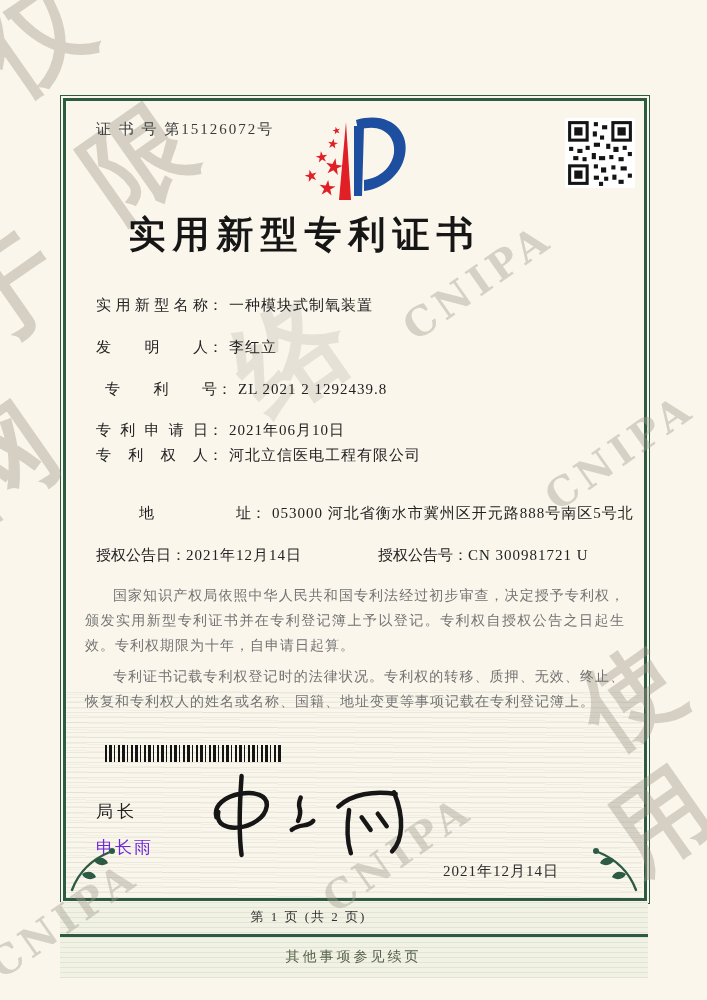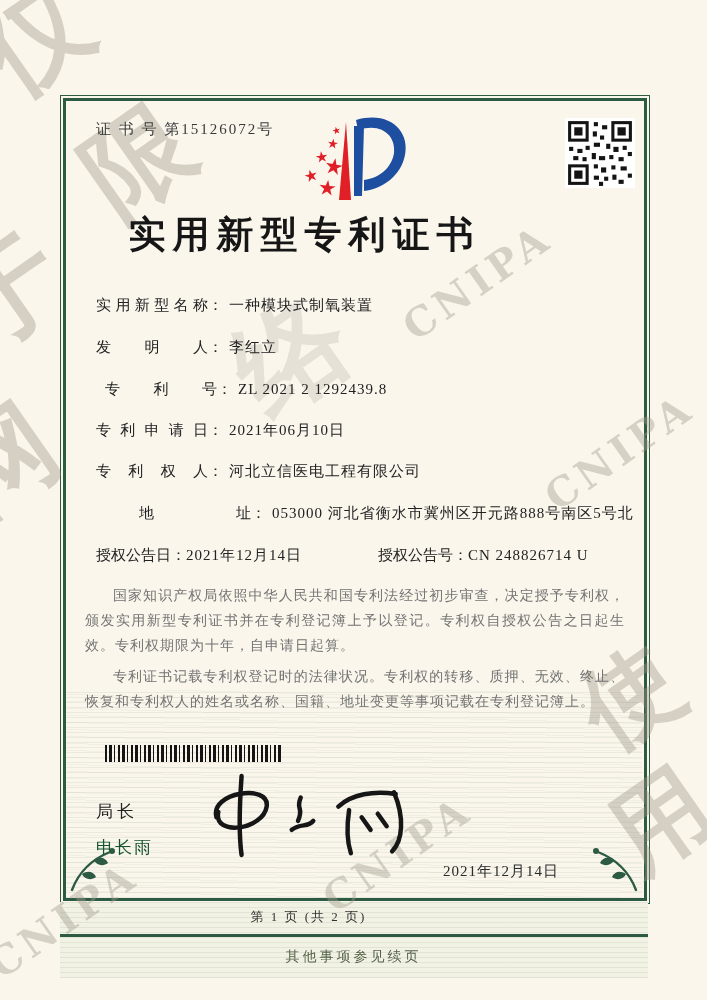--- a/index.html
+++ b/index.html
@@ -67,21 +67,21 @@
   
   .field-row{position:absolute;left:96px;z-index:5;font-size:15px;color:#222;white-space:nowrap;}
   .field-label{
     display:inline-block;width:112px;
     text-align:justify;text-align-last:justify;
     vertical-align:bottom;
   }
   .field-colon{display:inline-block;margin-right:6px;}
   .field-value{letter-spacing:1px;}
   .fr0{top:296px;}.fr1{top:338px;}.fr2{top:380px;margin-left:9px;}
-  .fr3{top:421px;}.fr4{top:462px;}.fr5{top:504px;margin-left:43px;}
+  .fr3{top:421px;}.fr4{top:446px;}.fr5{top:504px;margin-left:43px;}
   .grant-row{position:absolute;left:96px;top:546px;z-index:5;font-size:15px;color:#222;white-space:nowrap;}
   .grant-group-left{display:inline-block;width:282px;}
 
   
   .body-text{
     position:absolute;left:85px;top:584px;width:540px;z-index:5;
     font-size:14px;color:#737373;line-height:1.78;letter-spacing:1px;
     text-align:justify;
   }
   .body-text p{margin:0 0 6px 0;text-indent:2em;}
@@ -96,21 +96,21 @@
 
   
   .barcode{
     position:absolute;left:105px;top:745px;width:176px;height:17px;z-index:5;
     background:repeating-linear-gradient(90deg,
       #141414 0 2px, transparent 2px 4px,
       #141414 4px 7px, transparent 7px 9px,
       #141414 9px 10px, transparent 10px 13px);
   }
   .signer-title{position:absolute;left:96px;top:800px;z-index:5;font-size:17px;letter-spacing:4px;color:#222;}
-  .signer-name{position:absolute;left:96px;top:836px;z-index:5;font-size:17px;letter-spacing:2px;color:#14532d;}
+  .signer-name{position:absolute;left:96px;top:836px;z-index:5;font-size:17px;letter-spacing:2px;color:#6d28d9;}
   .signature{position:absolute;left:195px;top:768px;width:215px;height:95px;z-index:5;}
   .issue-date{position:absolute;left:443px;top:862px;z-index:5;font-size:15px;letter-spacing:1px;color:#2b2b2b;}
 
   
   .footer-strip{
     position:absolute;left:60px;top:902px;width:588px;height:76px;z-index:2;
     background:
       repeating-linear-gradient(0deg, rgba(120,145,120,.14) 0 1px, transparent 1px 5px),
       #f2f2e4;
   }
@@ -226,21 +226,21 @@
     <span class="field-label">专利申请日</span><span class="field-colon">：</span><span class="field-value">2021年06月10日</span>
   </div>
   <div class="field-row fr4">
     <span class="field-label">专利权人</span><span class="field-colon">：</span><span class="field-value">河北立信医电工程有限公司</span>
   </div>
   <div class="field-row fr5">
     <span class="field-label">地址</span><span class="field-colon">：</span><span class="field-value">053000 河北省衡水市冀州区开元路888号南区5号北</span>
   </div>
 
   <div class="grant-row">
-    <span class="grant-group-left"><span>授权公告日</span><span>：</span><span class="field-value">2021年12月14日</span></span><span><span>授权公告号</span><span>：</span><span class="field-value">CN 248826714 U</span></span>
+    <span class="grant-group-left"><span>授权公告日</span><span>：</span><span class="field-value">2021年12月14日</span></span><span><span>授权公告号</span><span>：</span><span class="field-value">CN 300981721 U</span></span>
   </div>
 
   <div class="body-text">
     <p>国家知识产权局依照中华人民共和国专利法经过初步审查，决定授予专利权，颁发实用新型专利证书并在专利登记簿上予以登记。专利权自授权公告之日起生效。专利权期限为十年，自申请日起算。</p>
     <p>专利证书记载专利权登记时的法律状况。专利权的转移、质押、无效、终止、恢复和专利权人的姓名或名称、国籍、地址变更等事项记载在专利登记簿上。</p>
   </div>
 
   <div class="guilloche"></div>
 
   <div class="barcode"></div>

